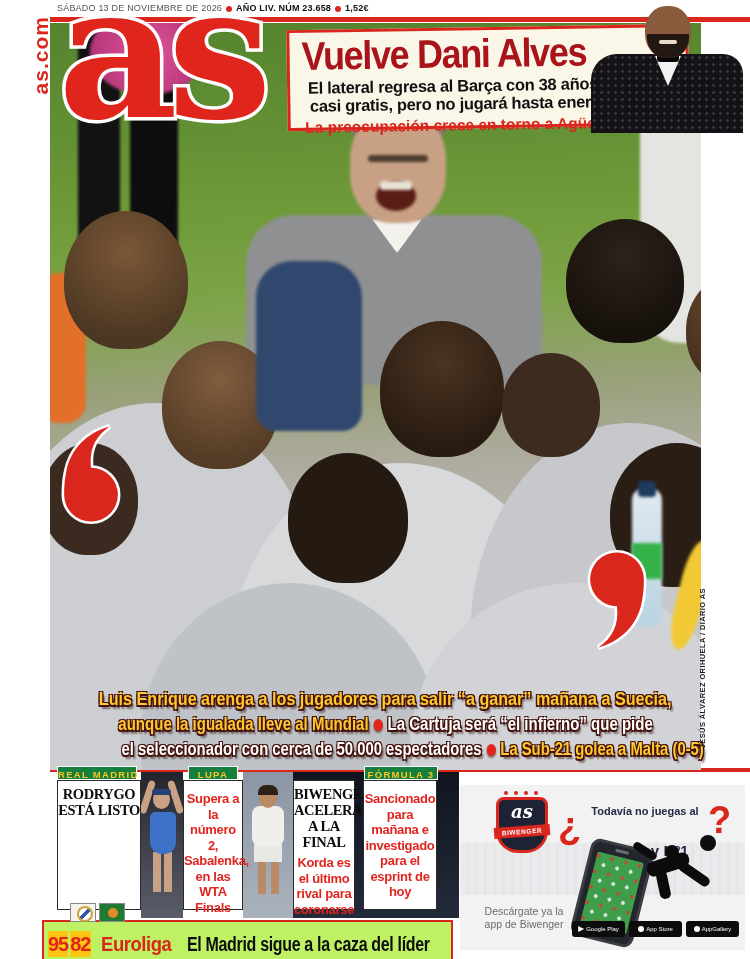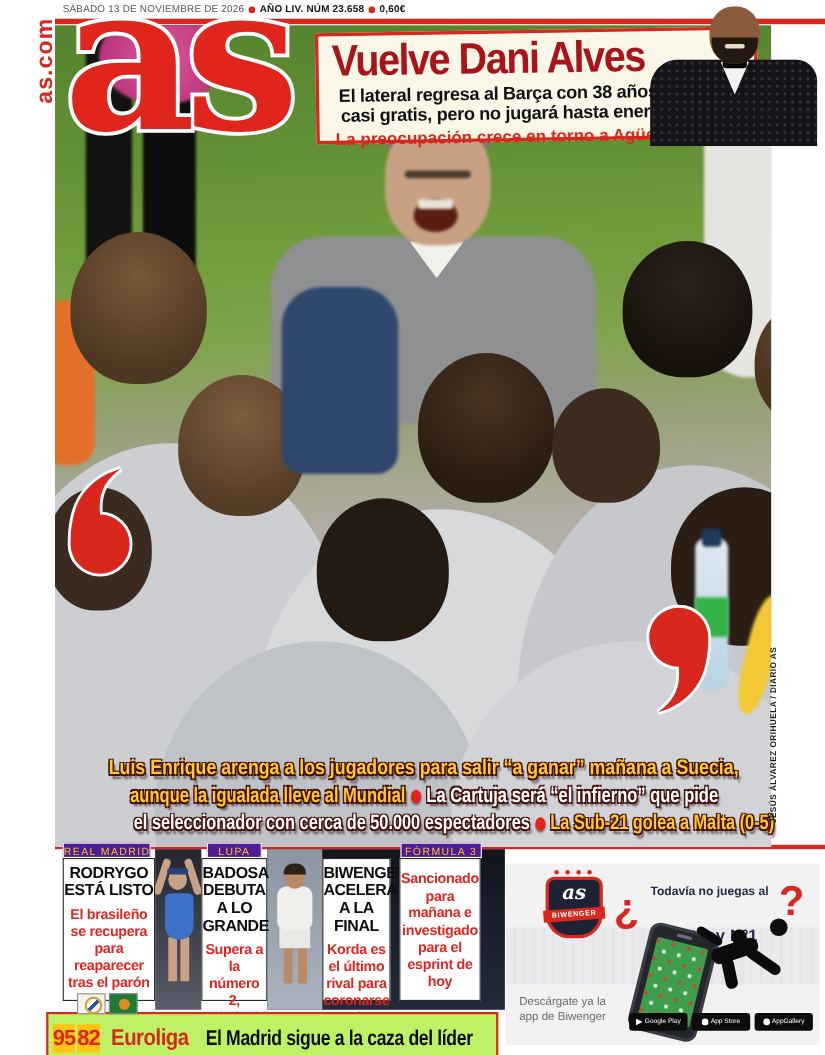--- a/index.html
+++ b/index.html
@@ -127,27 +127,27 @@
   .bado-arm2{left:172px;top:780px;width:7px;height:34px;background:#c9a184;border-radius:4px;transform:rotate(-18deg);}
   .bado-leg1{left:153px;top:852px;width:8px;height:40px;background:#c9a184;}
   .bado-leg2{left:164px;top:852px;width:8px;height:40px;background:#c9a184;}
   .alca-shirt{left:252px;top:806px;width:32px;height:40px;background:#f0efec;border-radius:8px;}
   .alca-head{left:259px;top:788px;width:18px;height:20px;background:#b98a63;border-radius:50%;}
   .alca-hair{left:258px;top:785px;width:20px;height:10px;background:#2e2016;border-radius:8px 8px 0 0;}
   .alca-shorts{left:254px;top:844px;width:28px;height:18px;background:#e8e8e4;}
   .alca-leg{left:258px;top:860px;width:8px;height:34px;background:#b98a63;}
   .alca-leg2{left:271px;top:860px;width:8px;height:34px;background:#b98a63;}
 
-  .tag{position:absolute;top:766px;height:14px;background:#4c1d95;color:#ffc41f;font-size:9.5px;font-weight:normal;
+  .tag{position:absolute;top:766px;height:14px;background:#15803d;color:#ffc41f;font-size:9.5px;font-weight:bold;
     letter-spacing:1.3px;text-align:center;line-height:15px;border:1px solid #fff;box-sizing:border-box;z-index:3;white-space:nowrap;}
   #tag1{left:57px;width:80px;} #tag2{left:188px;width:50px;} #tag4{left:364px;width:74px;}
   .col{position:absolute;top:780px;height:130px;background:#fff;border:1.5px solid #2a2a2a;box-sizing:border-box;z-index:3;
     text-align:center;padding-top:5px;}
   #col1{left:57px;width:84px;} #col2{left:183px;width:60px;} #col3{left:293px;width:62px;} #col4{left:363px;width:74px;}
-  .col .chl{font-size:14.5px;font-weight:bold;color:#0d0d0d;line-height:16px;letter-spacing:-.4px;}
+  .col .chl{font-size:14.5px;font-weight:bold;color:#0d0d0d;line-height:16px;letter-spacing:-.4px;font-family:Liberation Serif, serif;}
   .col .cbody{font-size:13px;font-weight:bold;color:#e0251f;line-height:15.5px;margin-top:5px;letter-spacing:-.3px;}
 
   
   #ad{left:460px;top:785px;width:285px;height:165px;background:#f2f2f3;z-index:3;overflow:hidden;}
   #ad .a{position:absolute;}
   .stands{left:0;top:58px;width:285px;height:52px;background:repeating-linear-gradient(90deg,#e6e6ea 0 6px,#dedee3 6px 9px);opacity:.6;}
   .shield{left:36px;top:12px;width:52px;height:56px;background:#1d2335;border:3px solid #d9271e;
     border-radius:8px 8px 22px 22px;box-sizing:border-box;text-align:center;}
   .shield-as{font-family:"DejaVu Serif",serif;font-style:italic;font-weight:bold;color:#fff;font-size:18px;line-height:24px;}
   .shield-band{position:absolute;left:-5px;top:26px;width:56px;height:11px;background:#d9271e;color:#fff;
@@ -164,21 +164,21 @@
     background-image:radial-gradient(#ffffffcc 1.5px,transparent 2px),radial-gradient(#d93b30cc 1.5px,transparent 2px);
     background-size:14px 16px,14px 16px;background-position:2px 4px,9px 12px;}
   .phone-slit{position:absolute;left:22px;top:3px;width:14px;height:3px;background:#6a6d74;border-radius:2px;}
   .sil{background:#0b0b0b;}
   .sil-head{left:205px;top:60px;width:14px;height:14px;border-radius:50%;}
   .sil-body{left:186px;top:72px;width:44px;height:15px;border-radius:8px;transform:rotate(-18deg);}
   .sil-arm{left:172px;top:62px;width:26px;height:8px;border-radius:4px;transform:rotate(32deg);}
   .sil-leg1{left:216px;top:84px;width:36px;height:10px;border-radius:5px;transform:rotate(35deg);}
   .sil-leg2{left:198px;top:86px;width:11px;height:28px;border-radius:5px;transform:rotate(-12deg);}
   .ball{left:240px;top:50px;width:16px;height:16px;border-radius:50%;background:#0e0e0e;}
-  .cta{left:12px;top:120px;width:104px;font-size:10.5px;color:#6b6b70;line-height:13px;}
+  .cta{left:12px;top:120px;width:104px;text-align:center;font-size:10.5px;color:#6b6b70;line-height:13px;}
   .badges{left:112px;top:136px;width:168px;display:flex;gap:4px;}
   .badge{width:53px;height:16px;background:#0c0c0c;border-radius:3px;color:#fff;font-size:6px;line-height:16px;
     text-align:center;white-space:nowrap;overflow:hidden;display:flex;align-items:center;justify-content:center;gap:2px;}
   .bi-play{width:6px;height:6px;background:#fff;clip-path:polygon(0 0,100% 50%,0 100%);}
   .bi-apple{width:6px;height:6px;background:#fff;border-radius:50% 50% 40% 40%;}
   .bi-gal{width:6px;height:6px;background:#fff;border-radius:50%;}
 
   
   #crests{left:70px;top:903px;width:56px;height:19px;z-index:4;display:flex;gap:3px;}
   .crest{width:26px;height:19px;border:1px solid #8a8a8a;box-sizing:border-box;position:relative;}
@@ -192,21 +192,21 @@
     text-align:center;line-height:26px;margin-right:2px;letter-spacing:-1px;}
   #ticker-comp{color:#d9271e;font-size:21px;font-weight:bold;margin:0 6px 0 8px;letter-spacing:-.5px;
     transform:scaleX(.88);transform-origin:left;white-space:nowrap;}
   #ticker-text{color:#0d0d0d;font-size:19.5px;font-weight:bold;letter-spacing:-.4px;
     transform:scaleX(.82);transform-origin:left;white-space:nowrap;}
 </style>
 </head>
 <body>
 
 <div class="abs" id="dateline">
-  <span>SÁBADO 13 DE NOVIEMBRE DE 2026</span><span class="mini-dot"></span><span class="strong">AÑO LIV. NÚM 23.658</span><span class="mini-dot"></span><span class="strong">0,60€</span>
+  <span>SÁBADO 13 DE NOVIEMBRE DE 2026</span><span class="mini-dot"></span><span class="strong">AÑO LIV. NÚM 23.658</span><span class="mini-dot"></span><span class="strong">1,52€</span>
 </div>
 <div class="abs" id="toprule"></div>
 
 <div class="abs" id="photo">
   <div class="sh leg1"></div>
   <div class="sh leg2"></div>
   <div class="sh sock"></div>
   <div class="sh pinkblob"></div>
   <div class="sh bib"></div>
   <div class="sh j6"></div>
@@ -300,24 +300,22 @@
 <div class="fig alca-shirt"></div>
 <div class="fig alca-head"></div>
 <div class="fig alca-hair"></div>
 
 <div class="tag" id="tag1">REAL MADRID</div>
 <div class="tag" id="tag2">LUPA</div>
 <div class="tag" id="tag4">FÓRMULA 3</div>
 
 <div class="col" id="col1">
   <div class="chl">RODRYGO ESTÁ LISTO</div>
-  <div class="cbody">El brasileño se recupera para reaparecer tras el parón</div>
 </div>
 <div class="col" id="col2">
-  <div class="chl">BADOSA DEBUTA A LO GRANDE</div>
   <div class="cbody">Supera a la número 2, Sabalenka, en las WTA Finals</div>
 </div>
 <div class="col" id="col3">
   <div class="chl">BIWENGER ACELERA A LA FINAL</div>
   <div class="cbody">Korda es el último rival para coronarse en las NextGen</div>
 </div>
 <div class="col" id="col4">
   <div class="cbody">Sancionado para mañana e investigado para el esprint de hoy</div>
 </div>
 

